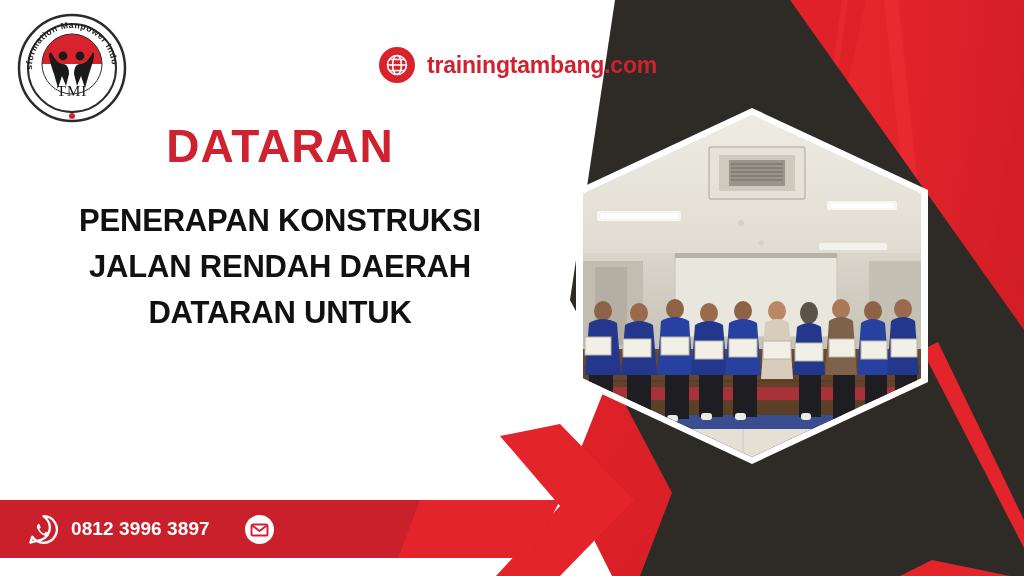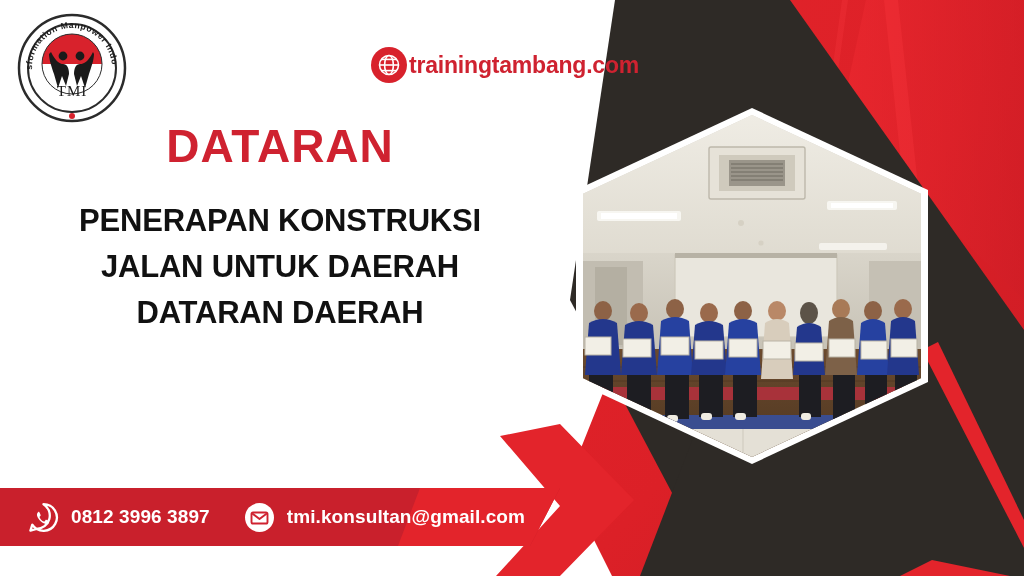--- a/index.html
+++ b/index.html
@@ -30,25 +30,25 @@
     left: 16px;
     top: 12px;
     width: 112px;
     height: 112px;
   }
   .logo svg { display: block; width: 112px; height: 112px; }
 
   
   .website {
     position: absolute;
-    left: 370px;
+    left: 378px;
     top: 46px;
     display: flex;
     align-items: center;
-    gap: 1px;
+    gap: 11px;
     text-align: center;
   }
   .globe-badge {
     width: 38px;
     height: 38px;
     flex: 0 0 38px;
   }
   .globe-badge svg { display: block; width: 38px; height: 38px; }
   .website-text {
     font-size: 23px;
@@ -108,21 +108,21 @@
     overflow: hidden;
     background: #d8d4cc;
   }
   .photo-scene { position: absolute; inset: 0; }
   .photo-scene svg { display:block; width: 100%; height: 100%; }
 
   
   .contact-bar {
     position: absolute;
     left: 0;
-    top: 488px;
+    top: 500px;
     width: 560px;
     height: 58px;
   }
   .contact-bg { position: absolute; inset: 0; }
   .contact-bg svg { display:block; width: 100%; height: 100%; }
   .contact-items {
     position: absolute;
     inset: 0;
     display: flex;
     align-items: center;
@@ -225,22 +225,22 @@
         </g>
       </svg>
     </span>
     <span class="website-text">trainingtambang.com</span>
   </div>
 
   <div class="headline">
     <div class="headline-kicker">DATARAN</div>
     <div class="headline-sub">
       <span class="ln">PENERAPAN KONSTRUKSI</span>
-      <span class="ln">JALAN UNTUK DAERAH</span>
-      <span class="ln">DATARAN DAERAH</span>
+      <span class="ln">JALAN RENDAH DAERAH</span>
+      <span class="ln">DATARAN UNTUK</span>
     </div>
   </div>
 
   <div class="photo-wrap">
     <div class="photo-frame"></div>
     <div class="photo-inner">
       <div class="photo-scene">
         <svg viewBox="0 0 338 342" preserveAspectRatio="xMidYMid slice" aria-hidden="true">
           <defs>
             <linearGradient id="ceil" x1="0" y1="0" x2="0" y2="1">
@@ -397,18 +397,17 @@
         <span class="contact-text">0812 3996 3897</span>
       </div>
       <div class="contact-item">
         <span class="contact-icon">
           <svg viewBox="0 0 31 31" aria-hidden="true">
             <circle cx="15.5" cy="15.5" r="14.5" fill="#ffffff"></circle>
             <rect x="7.5" y="10.5" width="16" height="11" rx="1.6" fill="none" stroke="#cf2230" stroke-width="1.9"></rect>
             <path d="M 8.2,11.4 L 15.5,17 L 22.8,11.4" fill="none" stroke="#cf2230" stroke-width="1.9" stroke-linejoin="round"></path>
           </svg>
         </span>
-        <span class="contact-text">tmi.konsultan@gmail.com</span>
       </div>
     </div>
   </div>
 
 </div>
 
 </body></html>

